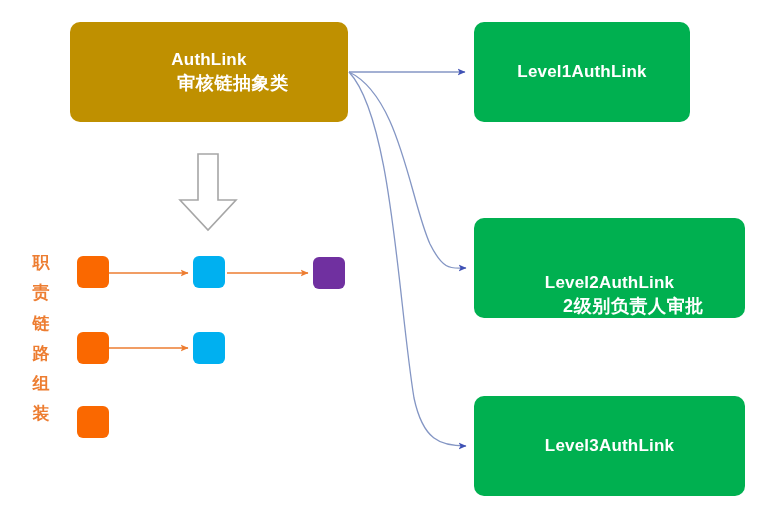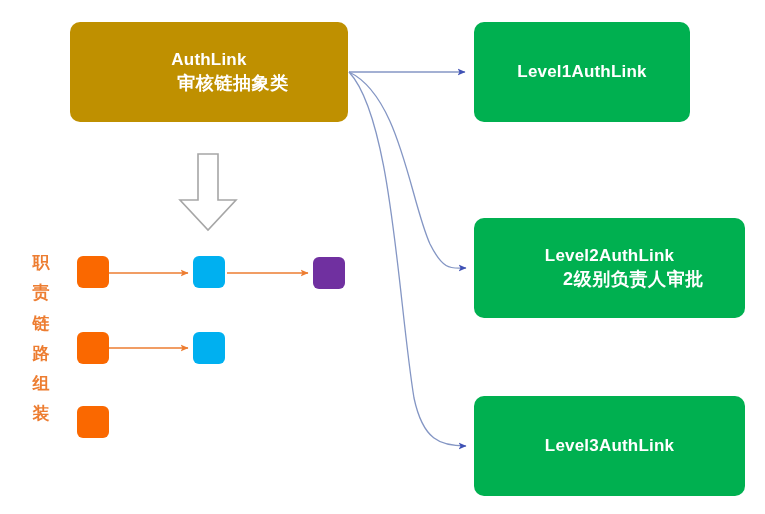--- a/index.html
+++ b/index.html
@@ -53,21 +53,21 @@
     margin-left: 48px;
   }
   #abstract-node {
     left: 70px;
     top: 22px;
     width: 278px;
     height: 100px;
     background: #bf9000;
   }
   #impl-node-1 { left: 474px; top: 22px;  width: 216px; height: 100px; background: #00b050; }
-  #impl-node-2 { left: 474px; top: 218px; width: 271px; height: 100px; background: #00b050; }
+  #impl-node-2 { left: 474px; top: 218px; width: 271px; height: 100px; background: #00b050; justify-content: flex-end; }
   #impl-node-3 { left: 474px; top: 396px; width: 271px; height: 100px; background: #00b050; gap: 32px; }
 
   #down-arrow {
     position: absolute;
     left: 176px;
     top: 152px;
     width: 64px;
     height: 80px;
   }
   #chain-label {

